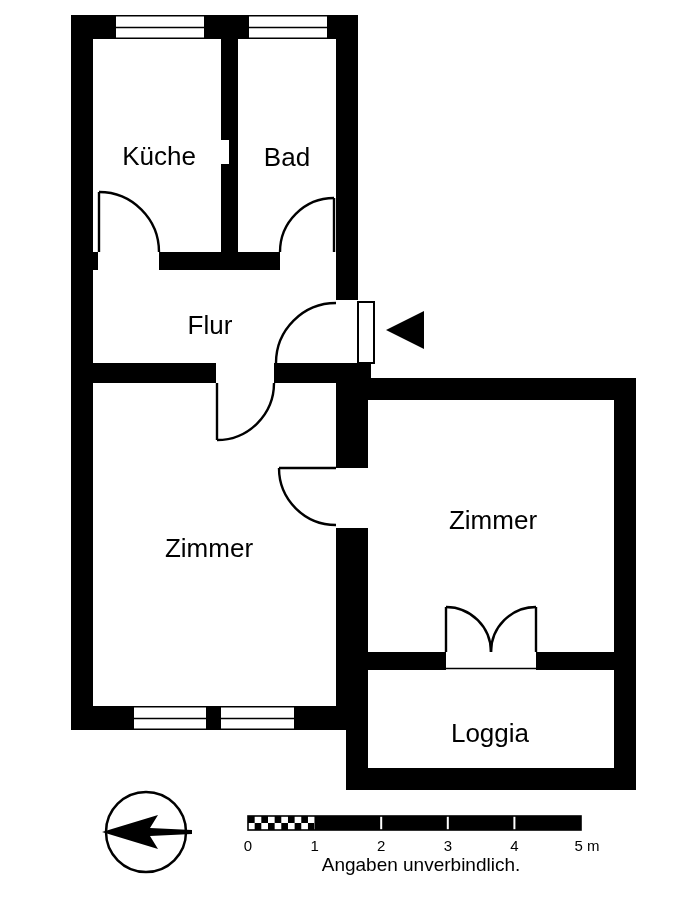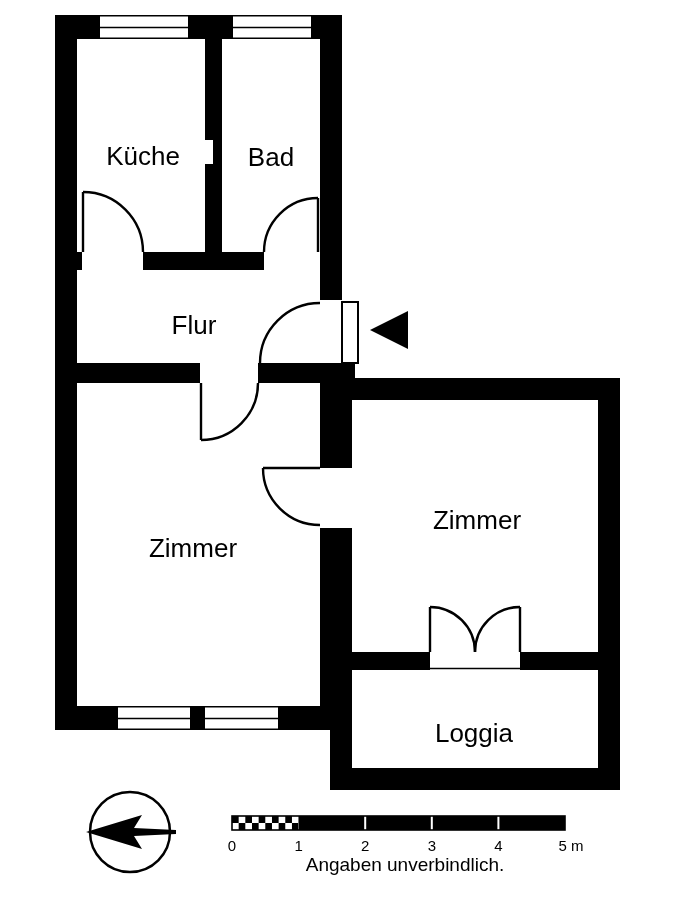--- a/index.html
+++ b/index.html
@@ -4,21 +4,21 @@
 <style>
   html, body {
     margin: 0;
     padding: 0;
     background: #ffffff;
     width: 675px;
     height: 900px;
     overflow: hidden;
     font-family: "Liberation Sans", sans-serif;
   }
-  .plan-stage { width: 579px; height: 900px; position: relative; }
+  .plan-stage { width: 579px; height: 900px; position: relative; padding-left: 16px; }
   svg { display: block; }
   .wall   { fill: #000000; }
   .cut    { fill: #ffffff; }
   .ln     { stroke: #000000; stroke-width: 2.4; fill: none; }
   .thin   { stroke: #000000; stroke-width: 1.5; fill: none; }
   .leafbox{ fill: #ffffff; stroke: #000000; stroke-width: 2; }
   .solid  { fill: #000000; }
   .white  { fill: #ffffff; }
   .room-label {
     font-family: "Liberation Sans", sans-serif;

